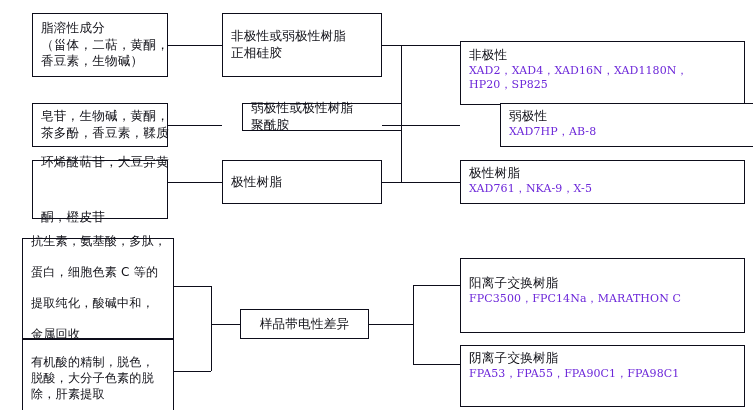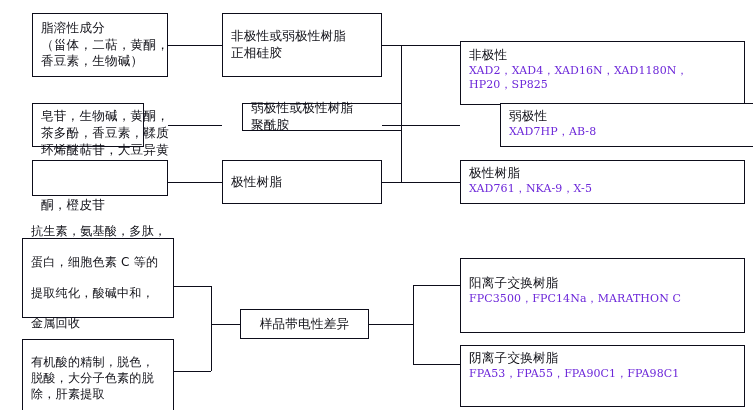--- a/index.html
+++ b/index.html
@@ -76,36 +76,36 @@
     <span class="ln cn">非极性或弱极性树脂</span>
     <span class="ln cn">正相硅胶</span>
   </div>
 
   <div class="box" style="left:460px; top:13px; width:285px; height:64px; justify-content:flex-start; padding-top:5px;margin-top:28px;">
     <span class="ln cn">非极性</span>
     <span class="ln lat">XAD2，XAD4，XAD16N，XAD1180N，</span>
     <span class="ln lat">HP20，SP825</span>
   </div>
 
-  <div class="box" style="left:32px; top:103px; width:112px; height:44px;">
+  <div class="box" style="left:32px; top:103px; width:136px; height:44px;">
     <span class="ln cn">皂苷，生物碱，黄酮，</span>
     <span class="ln cn">茶多酚，香豆素，鞣质</span>
   </div>
 
   <div class="box" style="left:222px; top:103px; width:160px; height:28px;margin-left:20px;">
     <span class="ln cn">弱极性或极性树脂</span>
     <span class="ln cn">聚酰胺</span>
   </div>
 
   <div class="box" style="left:460px; top:103px; width:285px; height:44px; justify-content:flex-start; padding-top:4px;margin-left:40px;">
     <span class="ln cn">弱极性</span>
     <span class="ln lat">XAD7HP，AB-8</span>
   </div>
 
-  <div class="box" style="left:32px; top:160px; width:136px; height:36px;gap:38px;">
+  <div class="box" style="left:32px; top:160px; width:136px; height:59px;gap:38px;">
     <span class="ln cn">环烯醚萜苷，大豆异黄</span>
     <span class="ln cn">酮，橙皮苷</span>
   </div>
 
   <div class="box vcenter" style="left:222px; top:160px; width:160px; height:44px;">
     <span class="ln cn">极性树脂</span>
   </div>
 
   <div class="box" style="left:460px; top:160px; width:285px; height:44px; justify-content:flex-start; padding-top:4px;">
     <span class="ln cn">极性树脂</span>
@@ -119,21 +119,21 @@
   <div class="line-h" style="left:382px; top:45px; width:19px;"></div>
   <div class="line-h" style="left:382px; top:125px; width:19px;"></div>
   <div class="line-h" style="left:382px; top:182px; width:19px;"></div>
 
   <div class="line-v" style="left:401px; top:45px; height:137px;"></div>
 
   <div class="line-h" style="left:401px; top:45px; width:59px;"></div>
   <div class="line-h" style="left:401px; top:125px; width:59px;"></div>
   <div class="line-h" style="left:401px; top:182px; width:59px;"></div>
 
-  <div class="box" style="left:22px; top:238px; width:152px; height:80px;gap:15px;">
+  <div class="box" style="left:22px; top:238px; width:152px; height:101px;gap:15px;">
     <span class="ln cn cn-sm">抗生素，氨基酸，多肽，</span>
     <span class="ln cn cn-sm">蛋白，细胞色素 C 等的</span>
     <span class="ln cn cn-sm">提取纯化，酸碱中和，</span>
     <span class="ln cn cn-sm">金属回收</span>
   </div>
 
   <div class="box" style="left:22px; top:339px; width:152px; height:80px;">
     <span class="ln cn cn-sm">有机酸的精制，脱色，</span>
     <span class="ln cn cn-sm">脱酸，大分子色素的脱</span>
     <span class="ln cn cn-sm">除，肝素提取</span>

